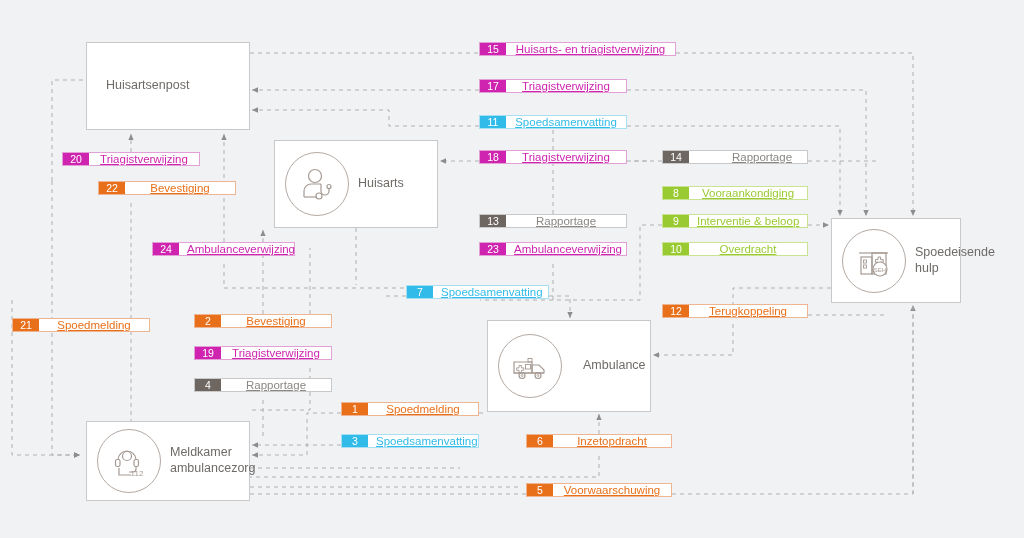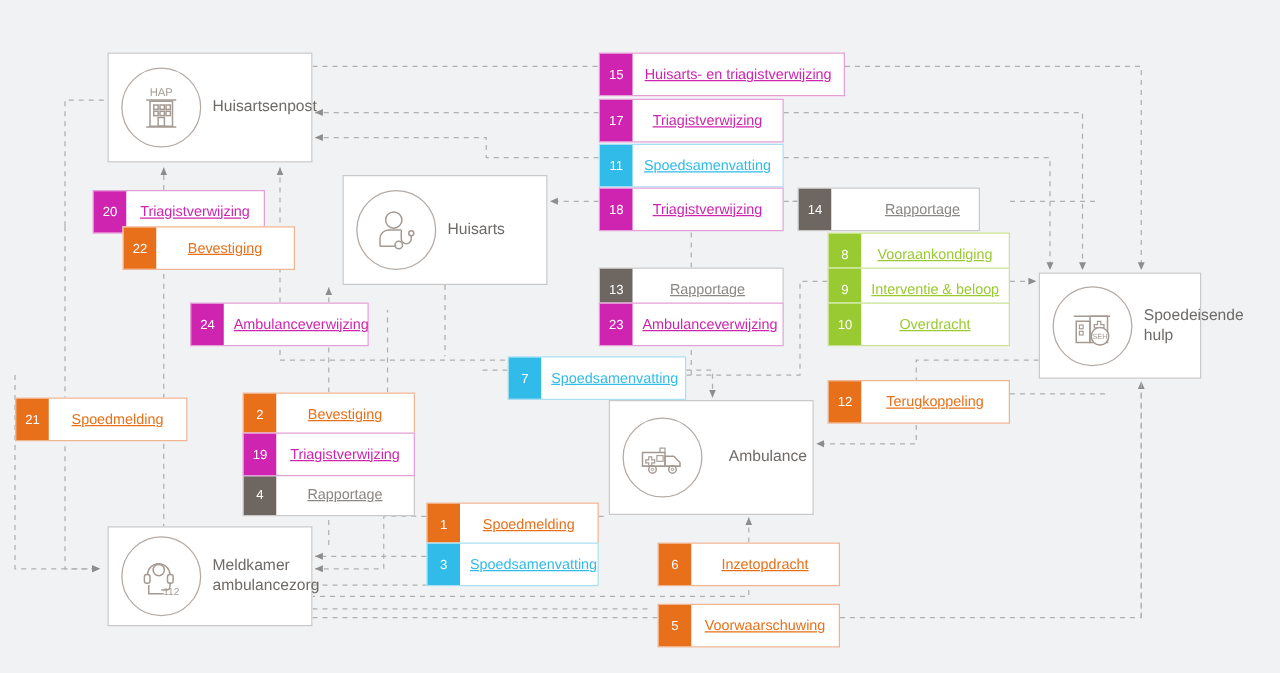--- a/index.html
+++ b/index.html
@@ -29,21 +29,21 @@
     color:#9d938c;
   }
   .node .nm{
     margin-left:9px;
     font-size:12.5px;color:#6e6a67;line-height:1.25;
   }
 
   
   .chip{
     position:absolute;
-    height:35px;
+    height:14px;
     box-sizing:border-box;
     display:flex;align-items:stretch;
     background:#ffffff;
     font-size:11.5px;
     border:1px solid #cccccc;
   }
   .chip .num{
     flex:0 0 26px;
     display:flex;align-items:center;justify-content:center;
     color:#ffffff;font-size:10.5px;
@@ -146,35 +146,20 @@
       <path d="M12,300 L12,455 L80,455" marker-end="url(#ah)"></path>
 
       <path d="M250,468 L460,468"></path>
       <path d="M250,487 L520,487"></path>
 
       <path d="M913,494 L913,306"></path>
     </g>
   </svg>
 
   <div class="node" style="left:86px;top:42px;width:164px;height:88px;">
-    <span class="ic">
-      <svg width="44" height="44" viewBox="0 0 44 44" fill="none" stroke="#a59a93" stroke-width="1.2">
-        <text x="22" y="13" font-size="9" fill="#a59a93" stroke="none" text-anchor="middle" font-family="Liberation Sans, sans-serif">HAP</text>
-        <line x1="10" y1="16" x2="34" y2="16"></line>
-        <rect x="13" y="17" width="18" height="20"></rect>
-        <rect x="16" y="20" width="3.5" height="3.5"></rect>
-          <rect x="21" y="20" width="3.5" height="3.5"></rect>
-          <rect x="25.8" y="20" width="3.5" height="3.5"></rect>
-        <rect x="16" y="25" width="3.5" height="3.5"></rect>
-          <rect x="21" y="25" width="3.5" height="3.5"></rect>
-          <rect x="25.8" y="25" width="3.5" height="3.5"></rect>
-        <rect x="19.5" y="30" width="5" height="7"></rect>
-        <line x1="10" y1="37.5" x2="34" y2="37.5"></line>
-      </svg>
-    </span>
     <span class="nm">Huisartsenpost</span>
   </div>
 
   <div class="node" style="left:274px;top:140px;width:164px;height:88px;">
     <span class="ic">
       <svg width="44" height="44" viewBox="0 0 44 44" fill="none" stroke="#a59a93" stroke-width="1.2">
         <circle cx="20" cy="14" r="6.5"></circle>
         <path d="M9,35 v-6 a7,7 0 0 1 7,-7 h10"></path>
         <line x1="9" y1="35" x2="22" y2="35"></line>
         <path d="M26,22 v7 a4,4 0 0 0 8,0 v-3"></path>
@@ -280,41 +265,41 @@
         <span class="txt">Spoedsamenvatting</span>
       </div>
       <div class="chip c-orange" style="left: 662px; top: 304px; width: 146px;">
         <span class="num">12</span>
         <span class="txt">Terugkoppeling</span>
       </div>
       <div class="chip c-grey" style="left: 479px; top: 214px; width: 148px;">
         <span class="num">13</span>
         <span class="txt">Rapportage</span>
       </div>
-      <div class="chip c-grey" style="left: 638px; top: 150px; width: 146px; gap: 28px;">
+      <div class="chip c-grey" style="left: 662px; top: 150px; width: 146px; gap: 28px;">
         <span class="num">14</span>
         <span class="txt">Rapportage</span>
       </div>
       <div class="chip c-magenta" style="left: 479px; top: 42px; width: 197px;">
         <span class="num">15</span>
         <span class="txt">Huisarts- en triagistverwijzing</span>
       </div>
       <div class="chip c-magenta" style="left: 479px; top: 79px; width: 148px;">
         <span class="num">17</span>
         <span class="txt">Triagistverwijzing</span>
       </div>
       <div class="chip c-magenta" style="left: 479px; top: 150px; width: 148px;">
         <span class="num">18</span>
         <span class="txt">Triagistverwijzing</span>
       </div>
       <div class="chip c-magenta" style="left: 194px; top: 346px; width: 138px;">
         <span class="num">19</span>
         <span class="txt">Triagistverwijzing</span>
       </div>
-      <div class="chip c-magenta" style="left: 74px; top: 152px; width: 138px;">
+      <div class="chip c-magenta" style="left: 62px; top: 152px; width: 138px;">
         <span class="num">20</span>
         <span class="txt">Triagistverwijzing</span>
       </div>
       <div class="chip c-orange" style="left: 12px; top: 290px; width: 138px; margin-top: 28px;">
         <span class="num">21</span>
         <span class="txt">Spoedmelding</span>
       </div>
       <div class="chip c-orange" style="left: 62px; top: 181px; width: 138px; margin-left: 36px;">
         <span class="num">22</span>
         <span class="txt">Bevestiging</span>

